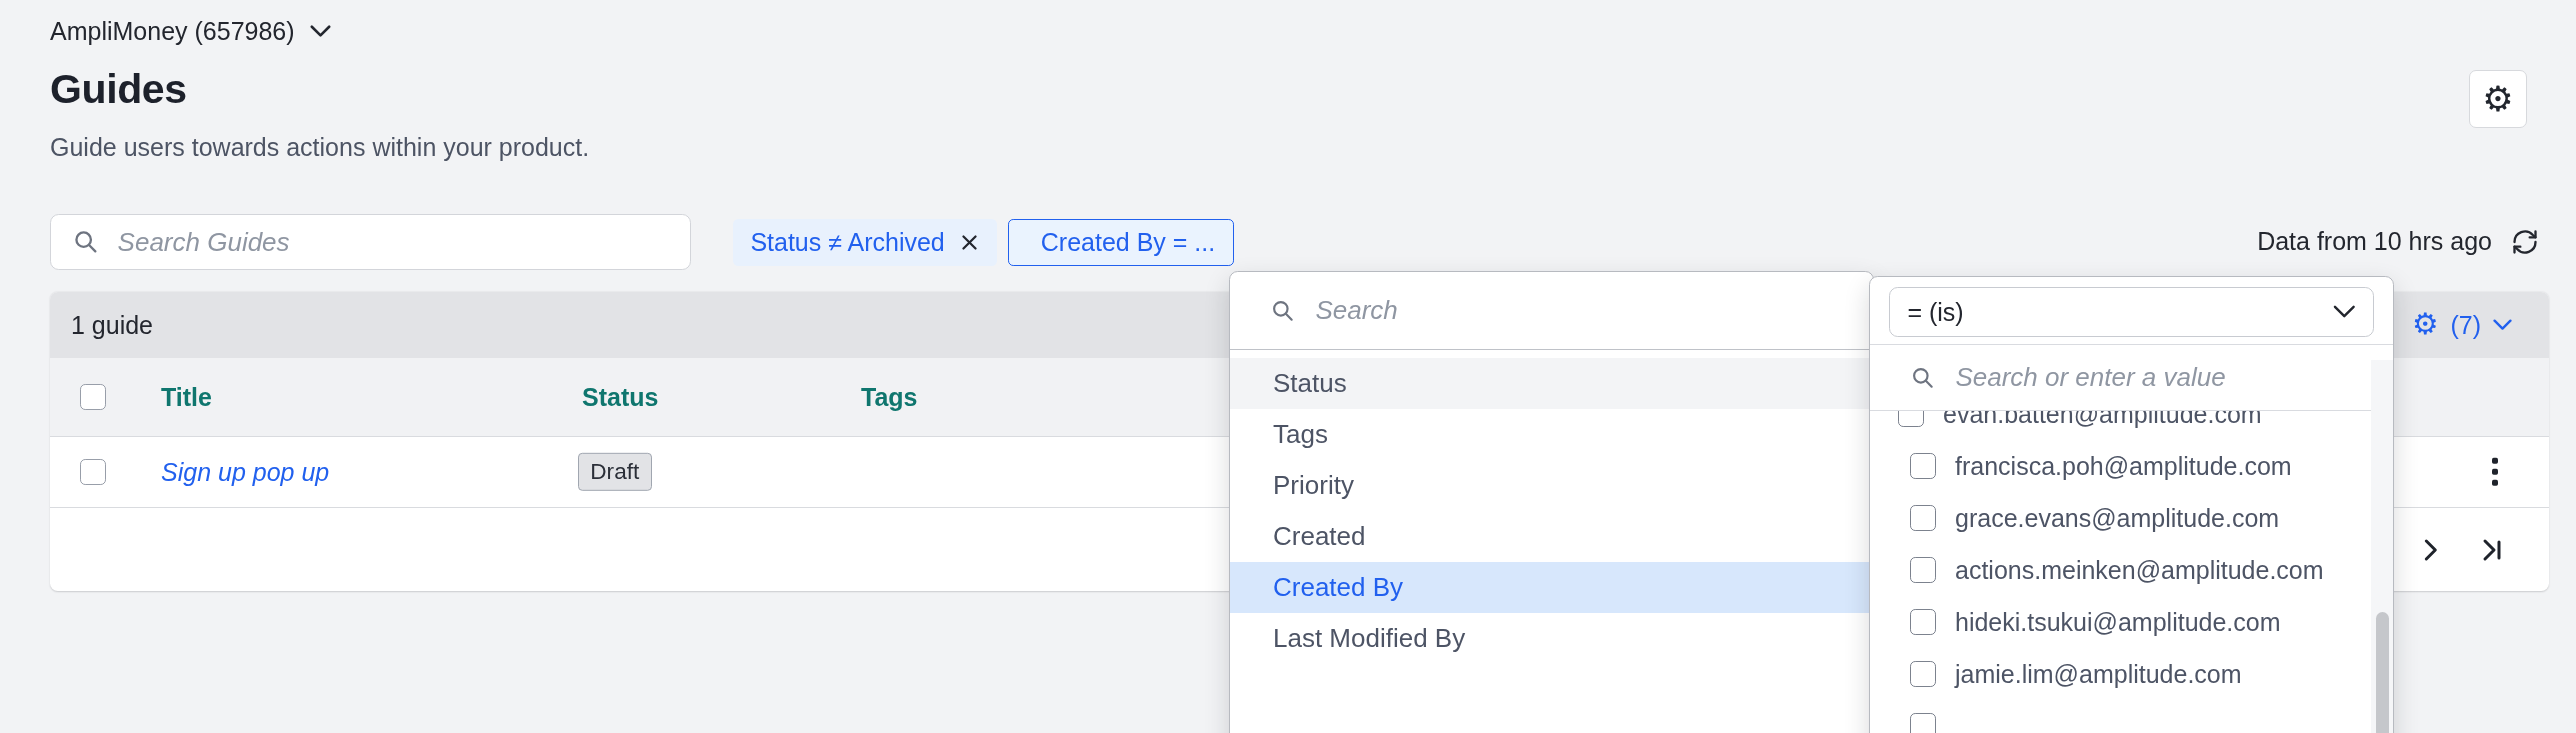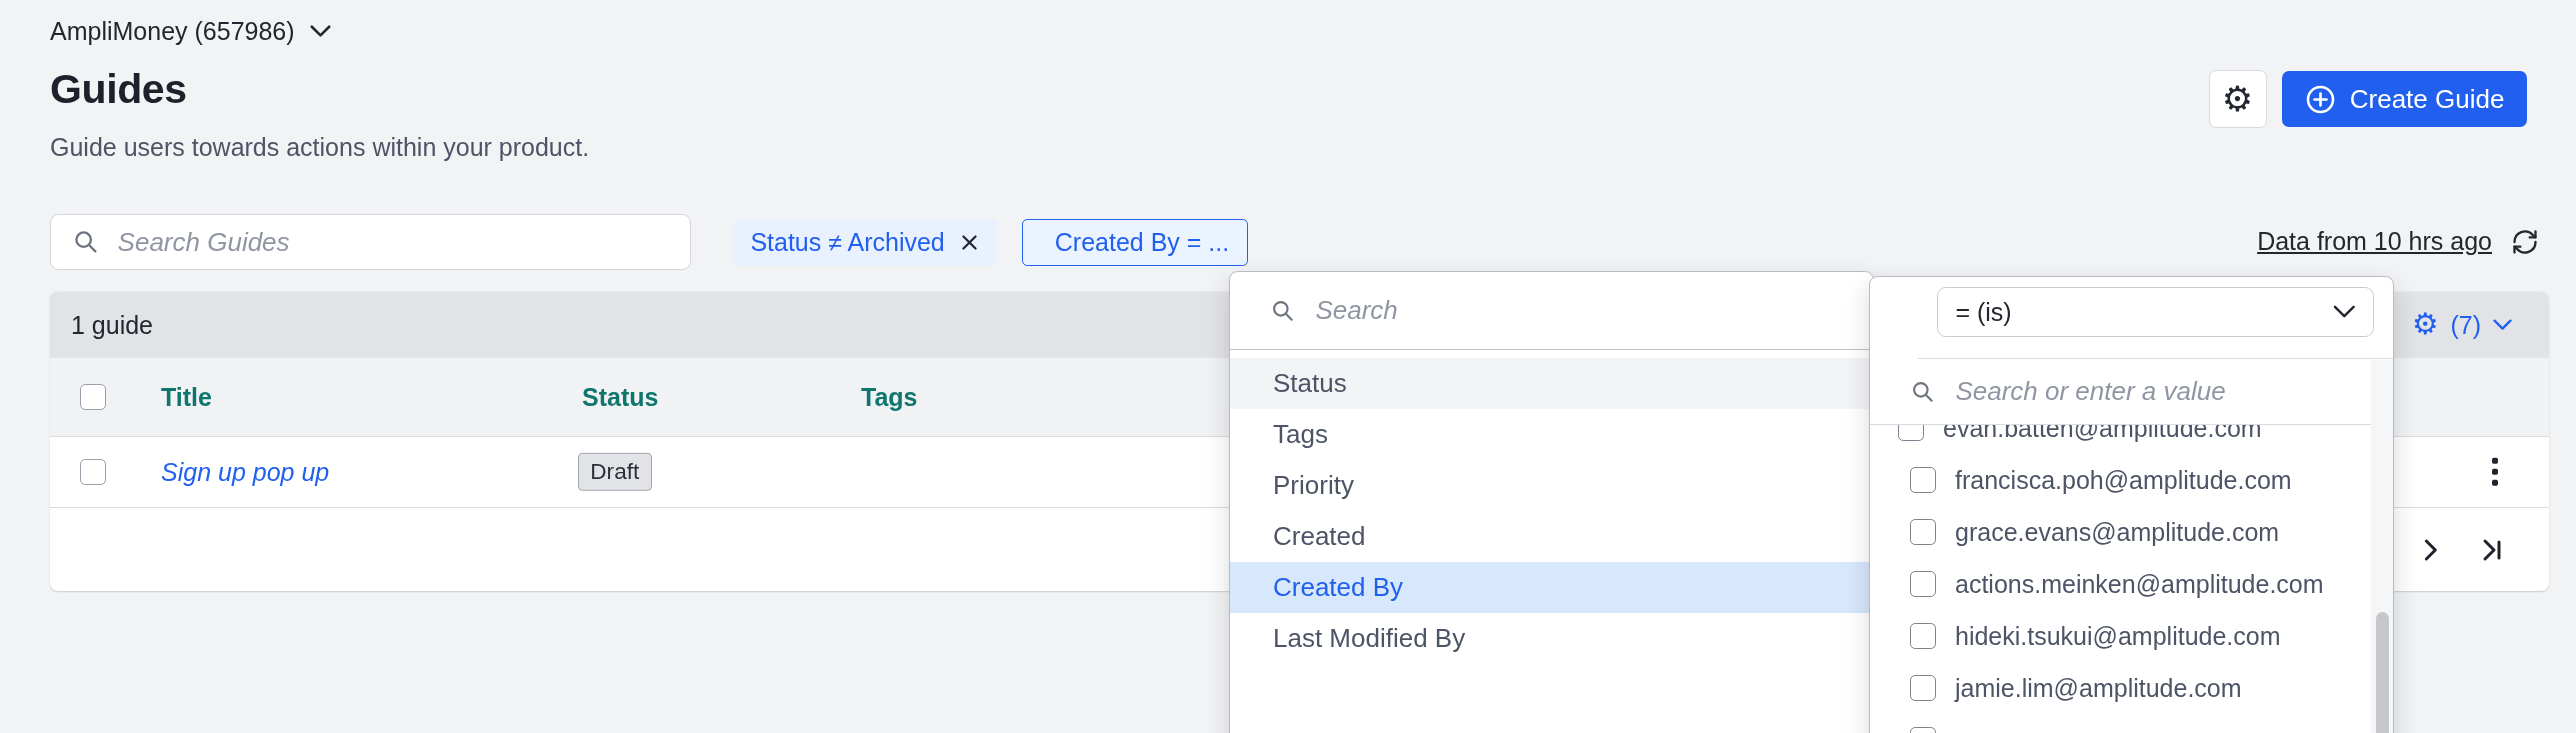--- a/index.html
+++ b/index.html
@@ -16,25 +16,25 @@
   .subtitle{position:absolute;left:50px;top:133px;font-size:25px;color:#4d5464;}
   .top-actions{position:absolute;right:49px;top:70px;display:flex;gap:15.6px;align-items:center;}
   .icon-btn{width:56px;height:56px;background:#fff;border:0.9px solid #d7d9dd;border-radius:7px;display:flex;align-items:center;justify-content:center;cursor:pointer;}
   .gear-glyph{font-family:"DejaVu Sans",sans-serif;font-size:35px;line-height:1;color:#22262e;}
   .primary-btn{height:56px;background:#2160ee;color:#fff;border:none;border-radius:7px;font-size:26px;display:flex;align-items:center;gap:14px;padding:0 22.6px;cursor:pointer;font-family:inherit;}
 
   
   .search-box{position:absolute;left:50px;top:214px;width:641px;height:56px;background:#fff;border:0.9px solid #d3d5da;border-radius:8.7px;display:flex;align-items:center;gap:15.6px;padding-left:21px;box-sizing:border-box;}
   .text-input{border:none;outline:none;background:transparent;font-size:26px;flex:1;color:#23262e;font-family:inherit;}
   .text-input::placeholder{font-style:italic;color:#8f96a2;}
-  .chips{position:absolute;left:733px;top:219px;display:flex;gap:25px;height:47px;}
+  .chips{position:absolute;left:733px;top:219px;display:flex;gap:11px;height:47px;}
   .chip{display:flex;align-items:center;gap:15.6px;background:#e8f1fd;color:#2160ee;border-radius:5.2px;font-size:25px;padding:0 17.4px;box-sizing:border-box;}
   .chip .x-btn{display:flex;cursor:pointer;}
   .chip.active{background:#eaf3fe;border:1.7px solid #2160ee;padding-left:32px;}
-  .freshness{position:absolute;right:37px;top:217px;height:49px;display:flex;align-items:center;gap:19px;font-size:25px;color:#23262e;text-decoration:underline;}
+  .freshness{position:absolute;right:37px;top:217px;height:49px;display:flex;align-items:center;gap:19px;font-size:25px;color:#23262e;}
 
   
   .table-card{position:absolute;left:50px;top:292px;width:2499px;height:299px;background:#fff;border-radius:7.8px;box-shadow:0 0.9px 1.7px rgba(25,28,35,.18);z-index:1;}
   .count-bar{height:66px;background:#e2e3e6;border-radius:7.8px 7.8px 0 0;display:flex;align-items:center;justify-content:space-between;padding:0 37px 0 21px;}
   .count-label{font-size:25px;color:#23262e;}
   .columns-control{display:flex;align-items:center;gap:12px;color:#2160ee;font-size:25px;cursor:pointer;}
   .columns-control .gear-glyph{color:#2160ee;font-size:29.5px;}
   .header-row{height:78px;background:#f1f2f4;border-bottom:0.9px solid #d9dbdf;position:relative;}
   .data-row{height:70px;background:#fff;border-bottom:0.9px solid #d9dbdf;position:relative;}
   .vcenter{position:absolute;top:50%;transform:translateY(-50%);}
@@ -52,21 +52,21 @@
   .panel{position:absolute;background:#fff;border:0.9px solid #b7bac0;box-shadow:0 10.4px 26px rgba(20,24,31,.16);border-radius:8.7px;z-index:10;box-sizing:border-box;overflow:hidden;}
   .panel1{left:1229px;top:271px;width:645px;height:483px;}
   .panel2{left:1869px;top:276px;width:525px;height:483px;}
   .panel-search{display:flex;align-items:center;gap:17.4px;padding-left:40px;border-bottom:0.9px solid #bfc2c8;box-sizing:border-box;}
   .panel1 .panel-search{height:78px;}
   .menu-list{padding-top:7.8px;}
   .menu-item{height:51px;display:flex;align-items:center;padding-left:43px;font-size:26px;color:#4d5465;cursor:pointer;}
   .menu-item.hover{background:#f3f4f6;}
   .menu-item.selected{background:#d7e7fc;color:#2160ee;}
 
-  .operator-wrap{height:82px;padding:10.4px 19px 0;border-bottom:0.9px solid #d9dbe0;box-sizing:border-box;margin-left:48px;}
+  .operator-wrap{height:68px;padding:10.4px 19px 0;border-bottom:0.9px solid #d9dbe0;box-sizing:border-box;}
   .operator-select{height:50px;border:1.7px solid #c8cbd1;border-radius:8.7px;display:flex;align-items:center;justify-content:space-between;padding:0 17.4px;font-size:25px;color:#23262e;cursor:pointer;box-sizing:border-box;}
   .panel2 .panel-search{height:66px;border-bottom:0.9px solid #d9dbe0;}
   .email-list{overflow:hidden;height:348px;}
   .email-item{height:52px;display:flex;align-items:center;gap:19px;padding-left:40px;font-size:25px;color:#4d5465;}
   .email-item:first-child{margin-top:-22.6px;padding-left:28px;}
   .email-item .checkbox{border-color:#7c828e;border-radius:5.2px;}
   .scroll-track{position:absolute;left:501px;top:83px;width:22.6px;height:401px;background:#f5f6f8;}
   .scroll-thumb{position:absolute;left:506px;top:335px;width:13px;height:153px;background:#c5c7cb;border-radius:7px;cursor:pointer;}
 </style>
 </head>
@@ -79,28 +79,20 @@
     </svg>
 </div>
 
 <div class="page-title">Guides</div>
 <div class="subtitle">Guide users towards actions within your product.</div>
 
 <div class="top-actions">
   <div class="icon-btn">
     <span class="gear-glyph">⚙</span>
   </div>
-  <button class="primary-btn">
-    <svg width="31" height="31" viewBox="0 0 36 36">
-        <circle cx="18" cy="18" r="14.5" fill="none" stroke="#fff" stroke-width="3"></circle>
-        <line x1="18" y1="11" x2="18" y2="25" stroke="#fff" stroke-width="3" stroke-linecap="round"></line>
-        <line x1="11" y1="18" x2="25" y2="18" stroke="#fff" stroke-width="3" stroke-linecap="round"></line>
-      </svg>
-    <span>Create Guide</span>
-  </button>
 </div>
 
 <div class="search-box">
   <svg width="28" height="28" viewBox="0 0 24 24">
       <circle cx="10" cy="10" r="6.2" fill="none" stroke="#6e7480" stroke-width="2"></circle>
       <line x1="14.6" y1="14.6" x2="20" y2="20" stroke="#6e7480" stroke-width="2" stroke-linecap="round"></line>
     </svg>
   <input class="text-input" placeholder="Search Guides" style="">
 </div>
 

